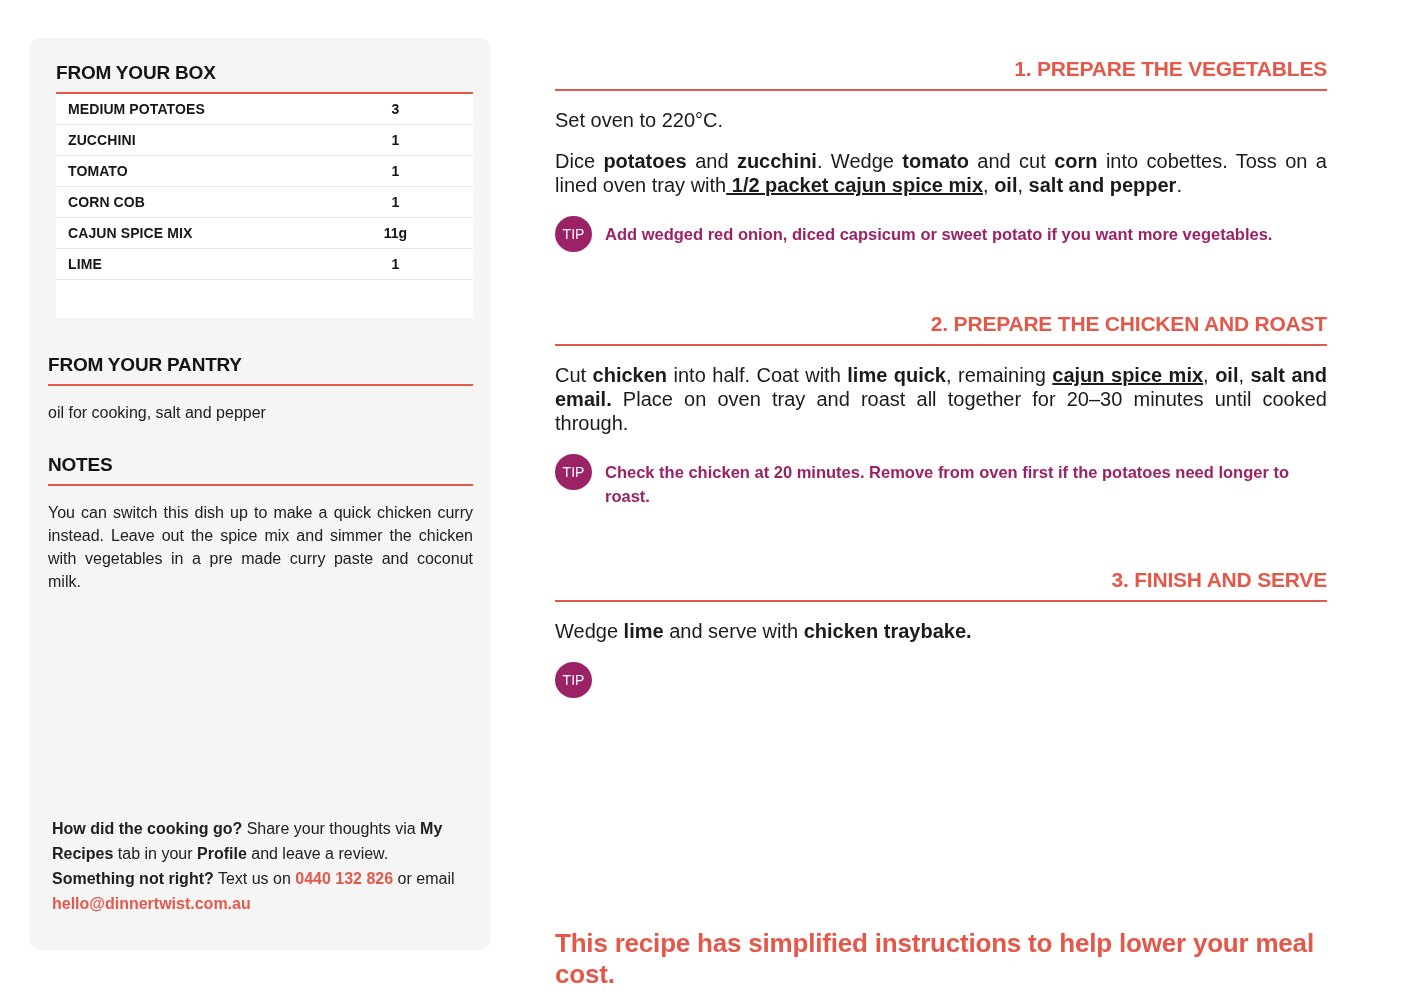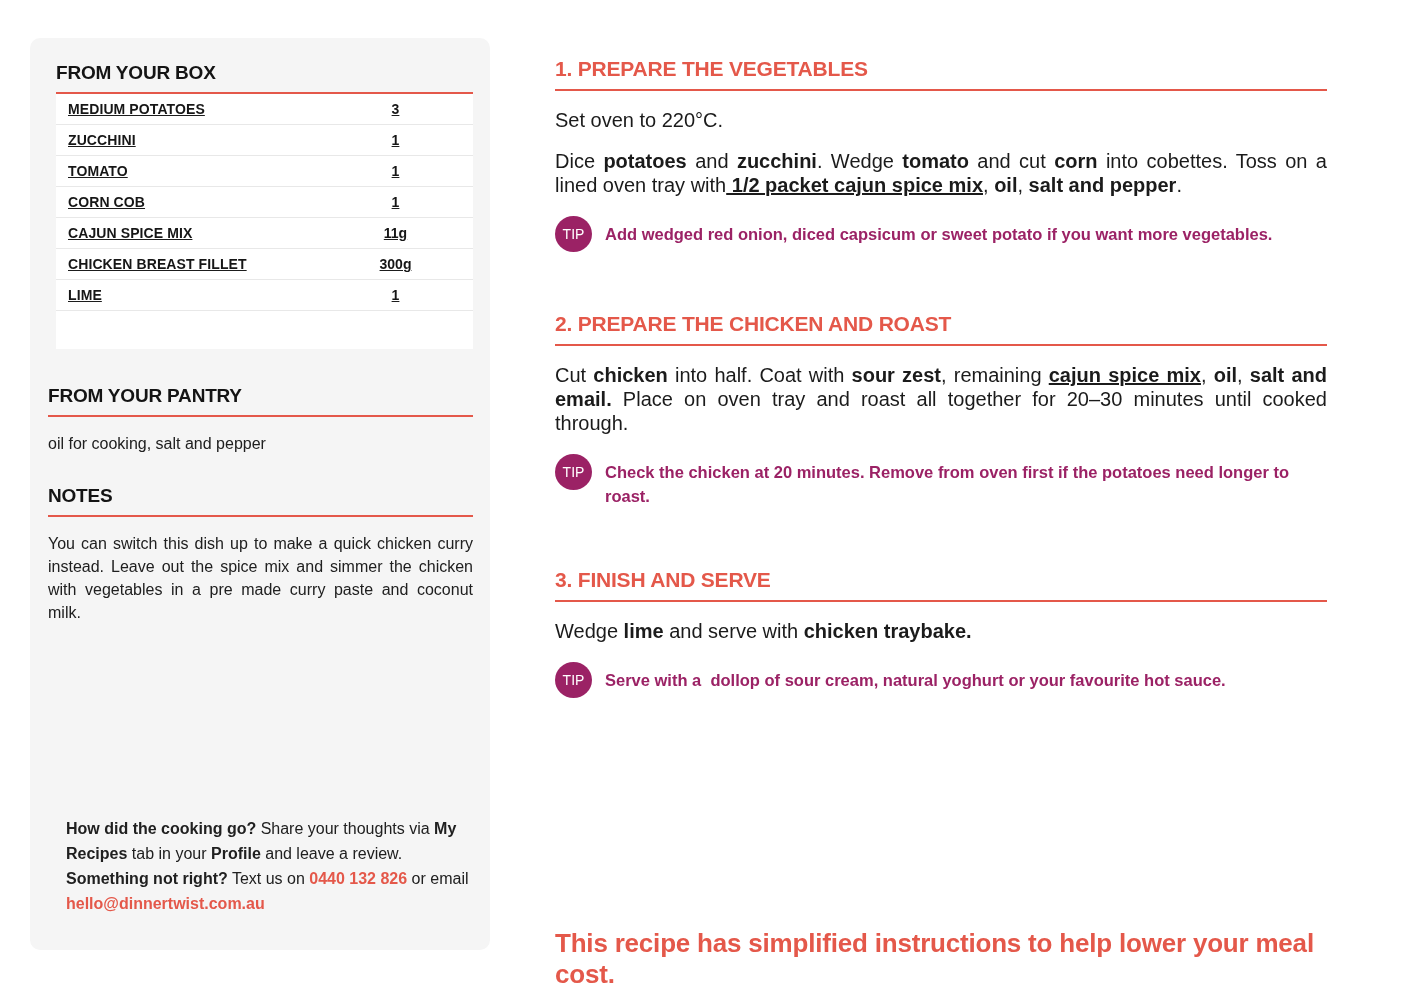--- a/index.html
+++ b/index.html
@@ -35,21 +35,20 @@
     padding-bottom:8px;
     border-bottom:2px solid var(--coral);
   }
   .box-section{margin-left:8px;}
   .ing-table{width:100%;}
   .ing-row{
     display:flex;align-items:center;
     height:31px;
     background:#FFFFFF;
     border-bottom:1px solid var(--row-sep);
-    text-decoration:underline;
   }
   .ing-name{
     flex:1;
     padding-left:12px;
     font-size:14px;font-weight:700;color:#161616;
     letter-spacing:0.1px;
   }
   .ing-qty{
     width:155px;text-align:center;
     font-size:14px;font-weight:700;color:#161616;
@@ -58,35 +57,36 @@
 
   .pantry-section{margin-top:36px;}
   .notes-section{margin-top:30px;}
   .side-text{
     margin:15px 0 0;
     font-size:16px;line-height:23px;color:#202020;
   }
   .notes-section .side-text{text-align:justify;}
 
   .sidebar-footer{
-    position:absolute;left:36px;right:20px;top:778px;
+    position:absolute;left:22px;right:20px;top:778px;
     font-size:16px;line-height:25px;color:#202020;
   }
 
   
   .instructions{
     position:absolute;left:555px;top:57px;width:772px;
   }
   .step + .step{margin-top:60px;}
   .step-heading{
     margin:0;
     font-size:21px;font-weight:700;color:var(--coral);
     letter-spacing:-0.2px;
     padding-bottom:8px;
     border-bottom:2px solid var(--coral);
+    text-align:right;
   }
   .para{
     margin:17px 0 0;
     font-size:20px;line-height:24px;color:#1B1B1B;
     text-align:justify;
   }
   .tip{
     margin-top:19px;
     display:flex;align-items:flex-start;
   }
@@ -138,24 +138,20 @@
             <span class="ing-name">TOMATO</span>
             <span class="ing-qty">1</span>
           </div>
           <div class="ing-row">
             <span class="ing-name">CORN COB</span>
             <span class="ing-qty">1</span>
           </div>
           <div class="ing-row">
             <span class="ing-name">CAJUN SPICE MIX</span>
             <span class="ing-qty">11g</span>
-          </div>
-          <div class="ing-row">
-            <span class="ing-name">CHICKEN BREAST FILLET</span>
-            <span class="ing-qty">300g</span>
           </div>
           <div class="ing-row">
             <span class="ing-name">LIME</span>
             <span class="ing-qty">1</span>
           </div>
         <div class="ing-row ing-empty"></div>
       </div>
     </section>
 
     <section class="pantry-section">
@@ -183,37 +179,36 @@
       <div class="tip">
         <div class="tip-badge">
           <span>TIP</span>
         </div>
         <p class="tip-text">Add wedged red onion, diced capsicum or sweet potato if you want more vegetables.</p>
       </div>
     </section>
 
     <section class="step">
       <h2 class="step-heading">2. PREPARE THE CHICKEN AND ROAST</h2>
-      <p class="para"><span>Cut </span><span class="b">chicken</span><span> into half. Coat with </span><span class="b">sour zest</span><span>, remaining </span><span class="b u">cajun spice mix</span><span>, </span><span class="b">oil</span><span>, </span><span class="b">salt and email.</span><span> Place on oven tray and roast all together for 20–30 minutes until cooked through.</span></p>
+      <p class="para"><span>Cut </span><span class="b">chicken</span><span> into half. Coat with </span><span class="b">lime quick</span><span>, remaining </span><span class="b u">cajun spice mix</span><span>, </span><span class="b">oil</span><span>, </span><span class="b">salt and email.</span><span> Place on oven tray and roast all together for 20–30 minutes until cooked through.</span></p>
       <div class="tip">
         <div class="tip-badge">
           <span>TIP</span>
         </div>
         <p class="tip-text">Check the chicken at 20 minutes. Remove from oven first if the potatoes need longer to roast.</p>
       </div>
     </section>
 
     <section class="step">
       <h2 class="step-heading">3. FINISH AND SERVE</h2>
       <p class="para"><span>Wedge </span><span class="b">lime</span><span> and serve with </span><span class="b">chicken traybake.</span></p>
       <div class="tip">
         <div class="tip-badge">
           <span>TIP</span>
         </div>
-        <p class="tip-text">Serve with a  dollop of sour cream, natural yoghurt or your favourite hot sauce.</p>
       </div>
     </section>
 
   </main>
 
   <div class="bottom-note">This recipe has simplified instructions to help lower your meal cost.</div>
 
 </div>
 
 </body></html>

